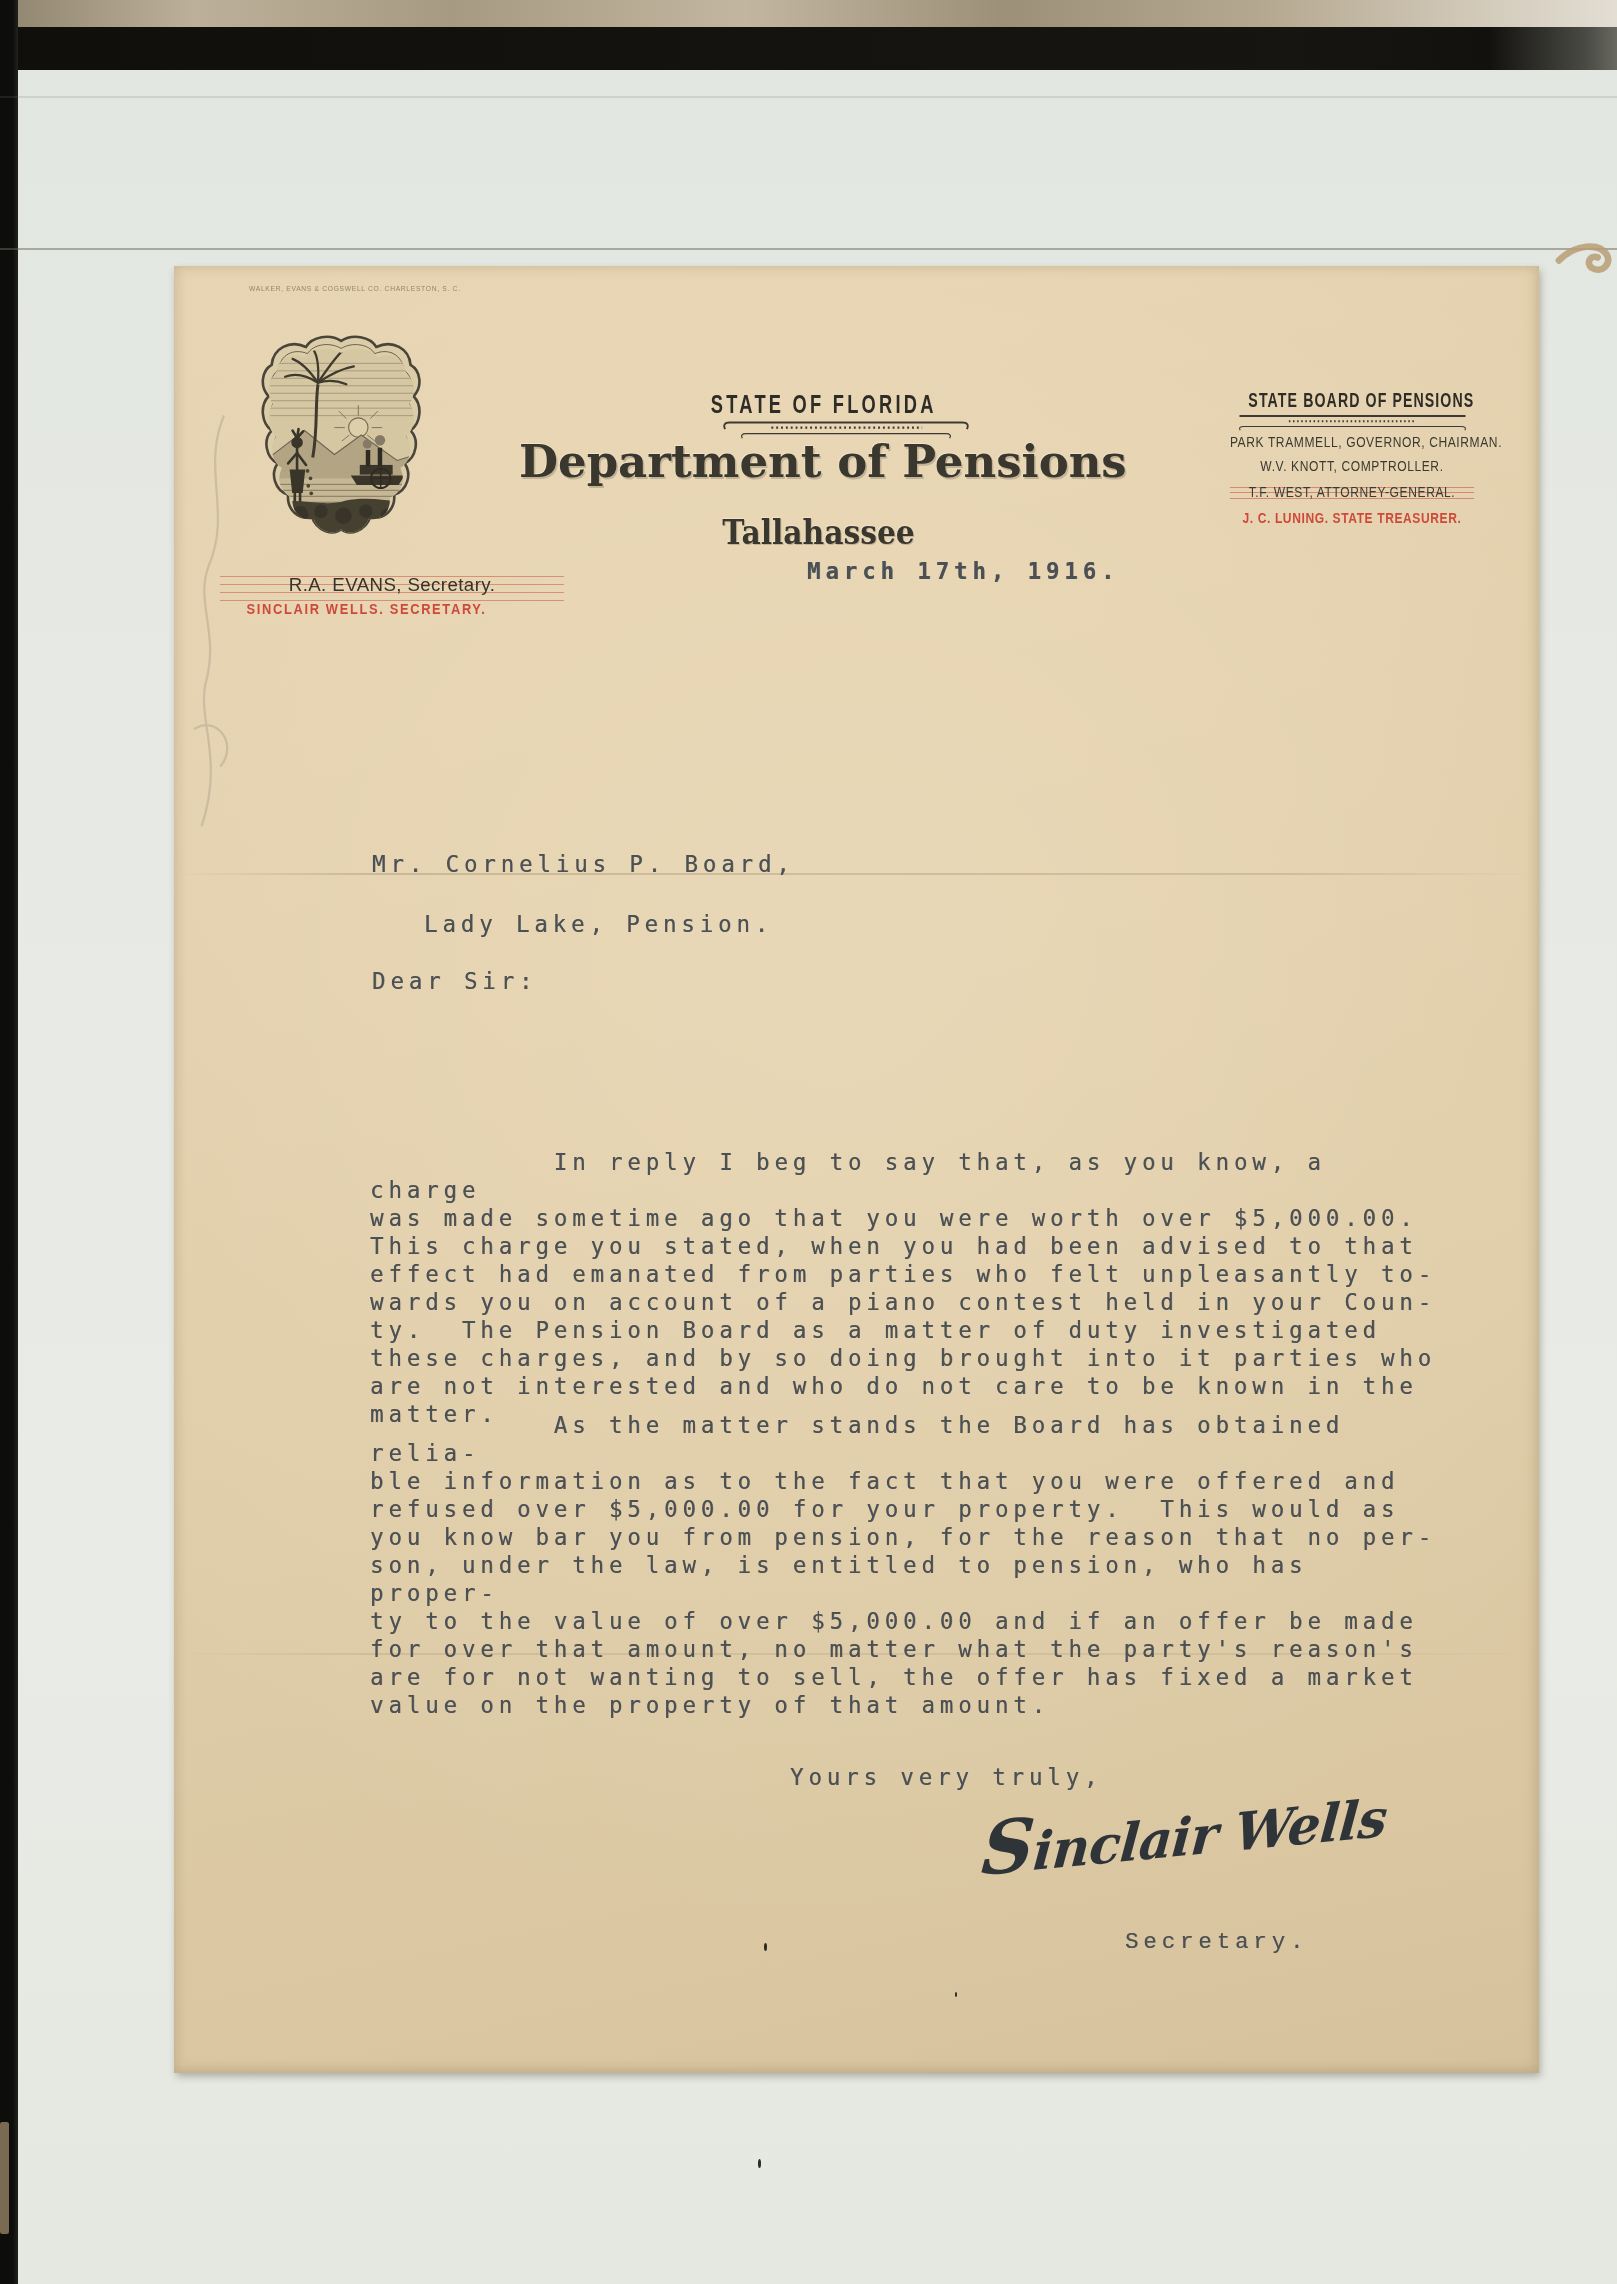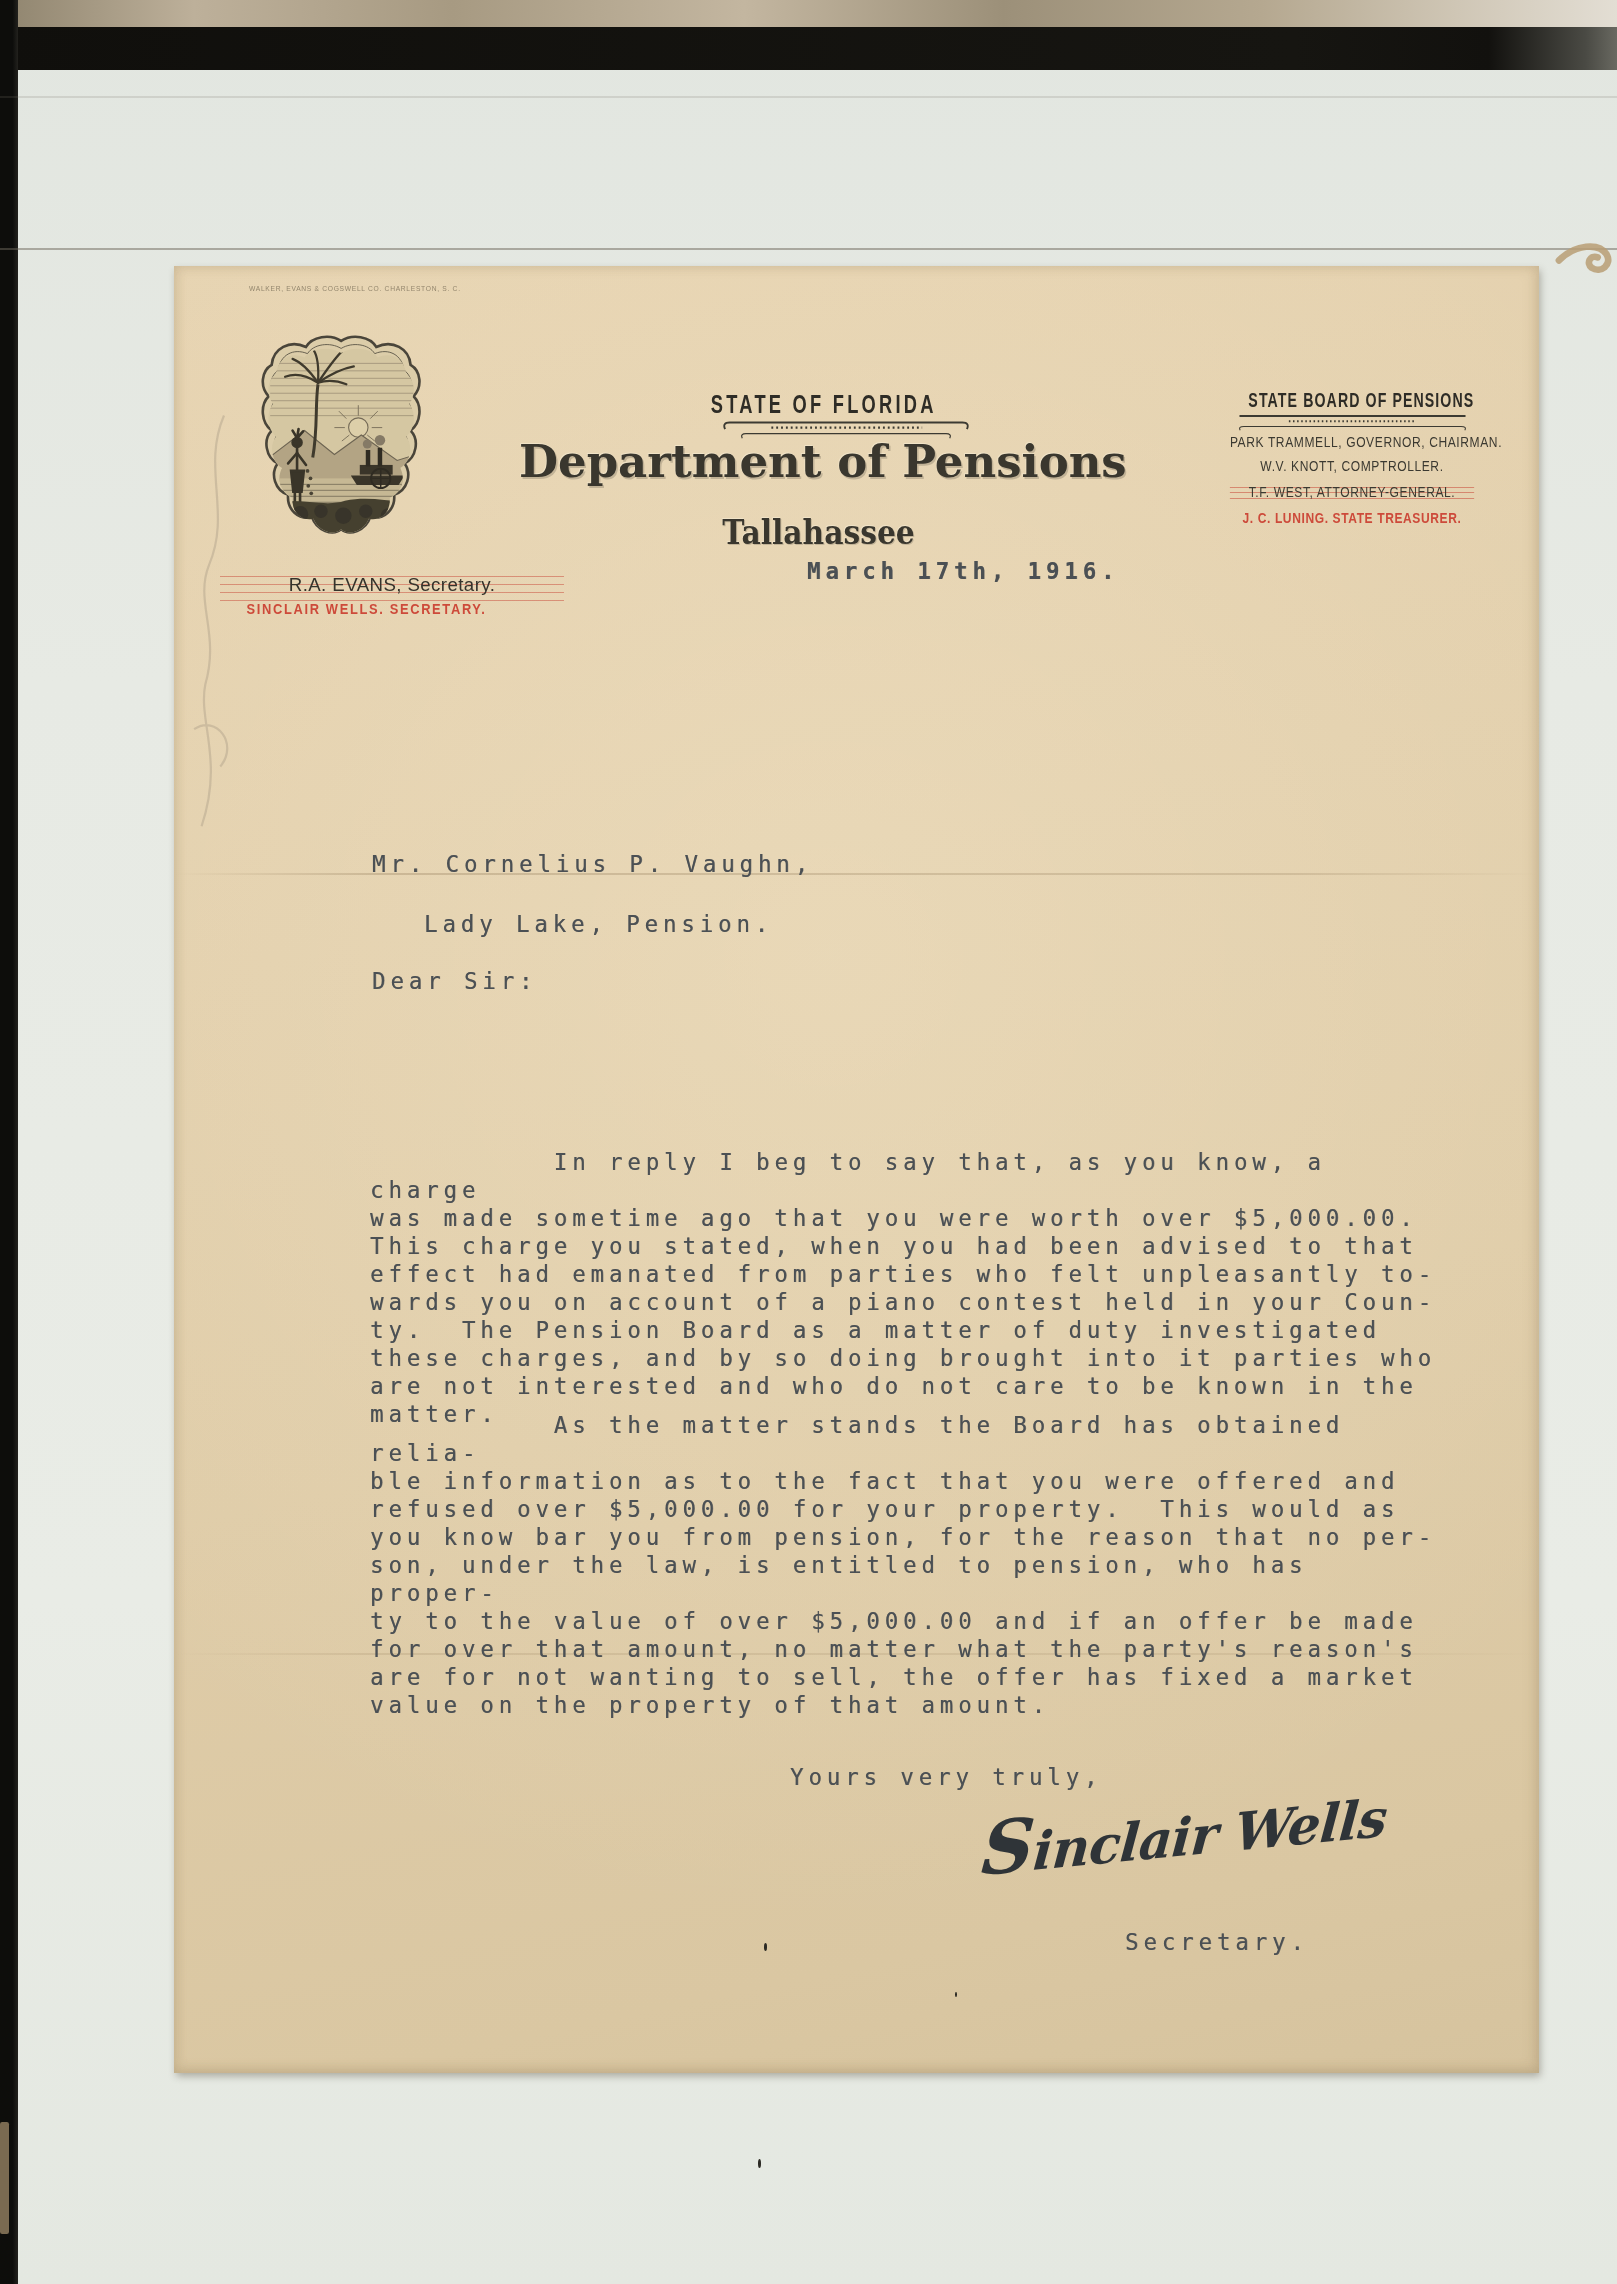--- a/index.html
+++ b/index.html
@@ -68,21 +68,21 @@
   .m2{top:96px;height:19.4px;padding-top:2.2px;
     background-image:repeating-linear-gradient(180deg,rgba(0,0,0,0) 0 4.5px,rgba(201,74,58,.55) 4.5px 5.7px);}
   .m3{top:124px;color:#cd4a3a;font-weight:700;}
 
   
   .signature{position:absolute;left:777px;top:1544px;width:463px;text-align:center;white-space:nowrap;
     font-family:"DejaVu Serif","Liberation Serif",serif;font-style:italic;font-weight:600;
     font-size:52px;color:#2f3438;transform:rotate(-5.5deg) skewX(-10deg);transform-origin:left bottom;
     letter-spacing:-0.7px;}
   .signature::first-letter{font-size:1.4em;}
-  .sig-title{left:951px;top:1662px;}
+  .sig-title{left:951px;top:1662px;font-family:Liberation Mono, monospace;}
 
   .pencil{position:absolute;left:4.5px;top:142px;opacity:.45;}
 </style>
 </head>
 <body>
 
 <div id="canvas" data-name="scanned-letter-photo">
 
   <div class="top-tan" data-name="torn-paper-edge-strip"></div>
   <div class="top-black" data-name="scan-black-band"></div>
@@ -219,21 +219,21 @@
         <line x1="14" y1="4" x2="316" y2="4" stroke="#3c3a32" stroke-width="2.5"></line>
         <line x1="80" y1="11" x2="250" y2="11" stroke="#3c3a32" stroke-width="2.5" stroke-dasharray="2,3.5"></line>
         <path d="M20,18 Q12,18 15,23 M20,18 H310 Q318,18 315,23" fill="none" stroke="#3c3a32" stroke-width="1.4"></path>
       </svg>
       <div class="member m0" data-name="board-member">PARK TRAMMELL, GOVERNOR, CHAIRMAN.</div>
       <div class="member m1" data-name="board-member">W.V. KNOTT, COMPTROLLER.</div>
       <div class="member m2" data-name="board-member-crossed-out">T.F. WEST, ATTORNEY-GENERAL.</div>
       <div class="member m3" data-name="board-member-current">J. C. LUNING. STATE TREASURER.</div>
     </div>
 
-    <div class="typed" data-name="recipient-name" style="left:198px;top:584px">Mr. Cornelius P. Vaughn,</div>
+    <div class="typed" data-name="recipient-name" style="left:198px;top:584px">Mr. Cornelius P. Board,</div>
     <div class="typed" data-name="recipient-address" style="left:250px;top:644px">Lady Lake, Pension.</div>
     <div class="typed" data-name="salutation" style="left:198px;top:701px">Dear Sir:</div>
 
     <div class="typed para" data-name="body-paragraph-2" style="left:196px;top:882px">          In reply I beg to say that, as you know, a charge
 was made sometime ago that you were worth over $5,000.00.
 This charge you stated, when you had been advised to that
 effect had emanated from parties who felt unpleasantly to-
 wards you on account of a piano contest held in your Coun-
 ty.  The Pension Board as a matter of duty investigated
 these charges, and by so doing brought into it parties who

